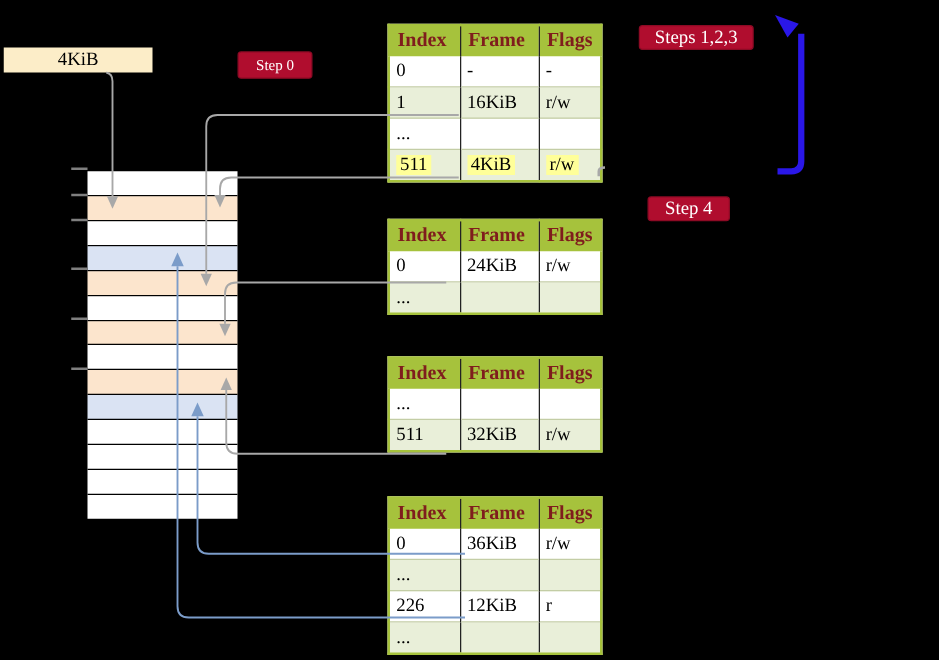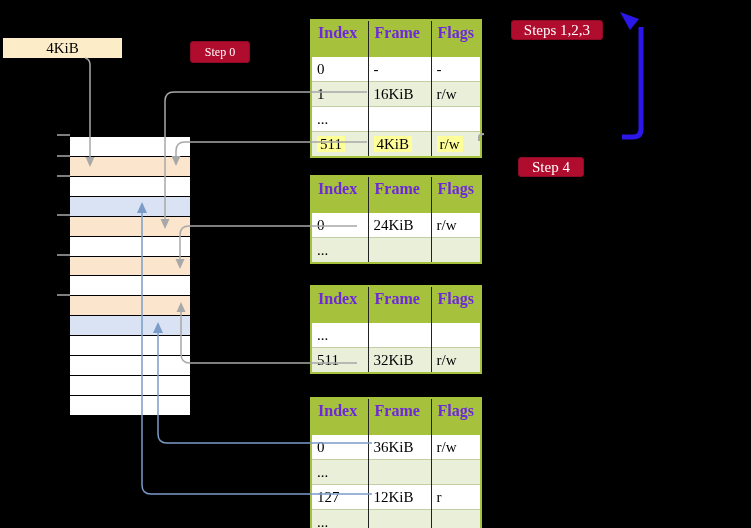--- a/index.html
+++ b/index.html
@@ -29,22 +29,22 @@
   .cell.white{background:#ffffff;}
   .cell.orange{background:var(--cellOrange);}
   .cell.blue{background:var(--cellBlue);}
 
   .tick{position:absolute;left:57px;width:13px;height:2px;background:var(--tickGray);}
 
   
   table.ptable{position:absolute;left:310px;width:170px;border-collapse:collapse;
                table-layout:fixed;background:#fff;border:2px solid var(--headerGreen);}
   .ptable col.c1{width:57px}.ptable col.c2{width:63px}.ptable col.c3{width:50px}
-  .ptable th{background:var(--headerGreen);color:#6d28d9;font-weight:bold;font-size:16px;
-             text-align:left;padding:0 0 12px 6px;height:24px;}
+  .ptable th{background:var(--headerGreen);color:#7f1d1d;font-weight:bold;font-size:16px;
+             text-align:left;padding:0 0 0 6px;height:24px;}
   .ptable td{height:24px;font-size:15px;color:#000;padding:0 0 0 5px;vertical-align:middle;}
   .ptable th+th,.ptable td+td{border-left:1px solid var(--colLine);}
   .ptable tbody tr+tr td{border-top:1px solid var(--rowLine);}
   .ptable tbody tr:nth-child(even) td{background:var(--rowGreen);}
   .hl{background:var(--highlightYellow);padding:0 3px;}
 
   
   svg.overlay{position:absolute;left:0;top:0;pointer-events:none;}
   .ln-gray{stroke:var(--arrowGray);stroke-width:1.5;fill:none;}
   .hd-gray{fill:var(--arrowGray);stroke:none;}
@@ -200,21 +200,21 @@
         <td>0</td>
         <td>36KiB</td>
         <td>r/w</td>
       </tr>
       <tr>
         <td>...</td>
         <td></td>
         <td></td>
       </tr>
       <tr>
-        <td>127</td>
+        <td>226</td>
         <td>12KiB</td>
         <td>r</td>
       </tr>
       <tr>
         <td>...</td>
         <td></td>
         <td></td>
       </tr>
     </tbody>
   </table>

